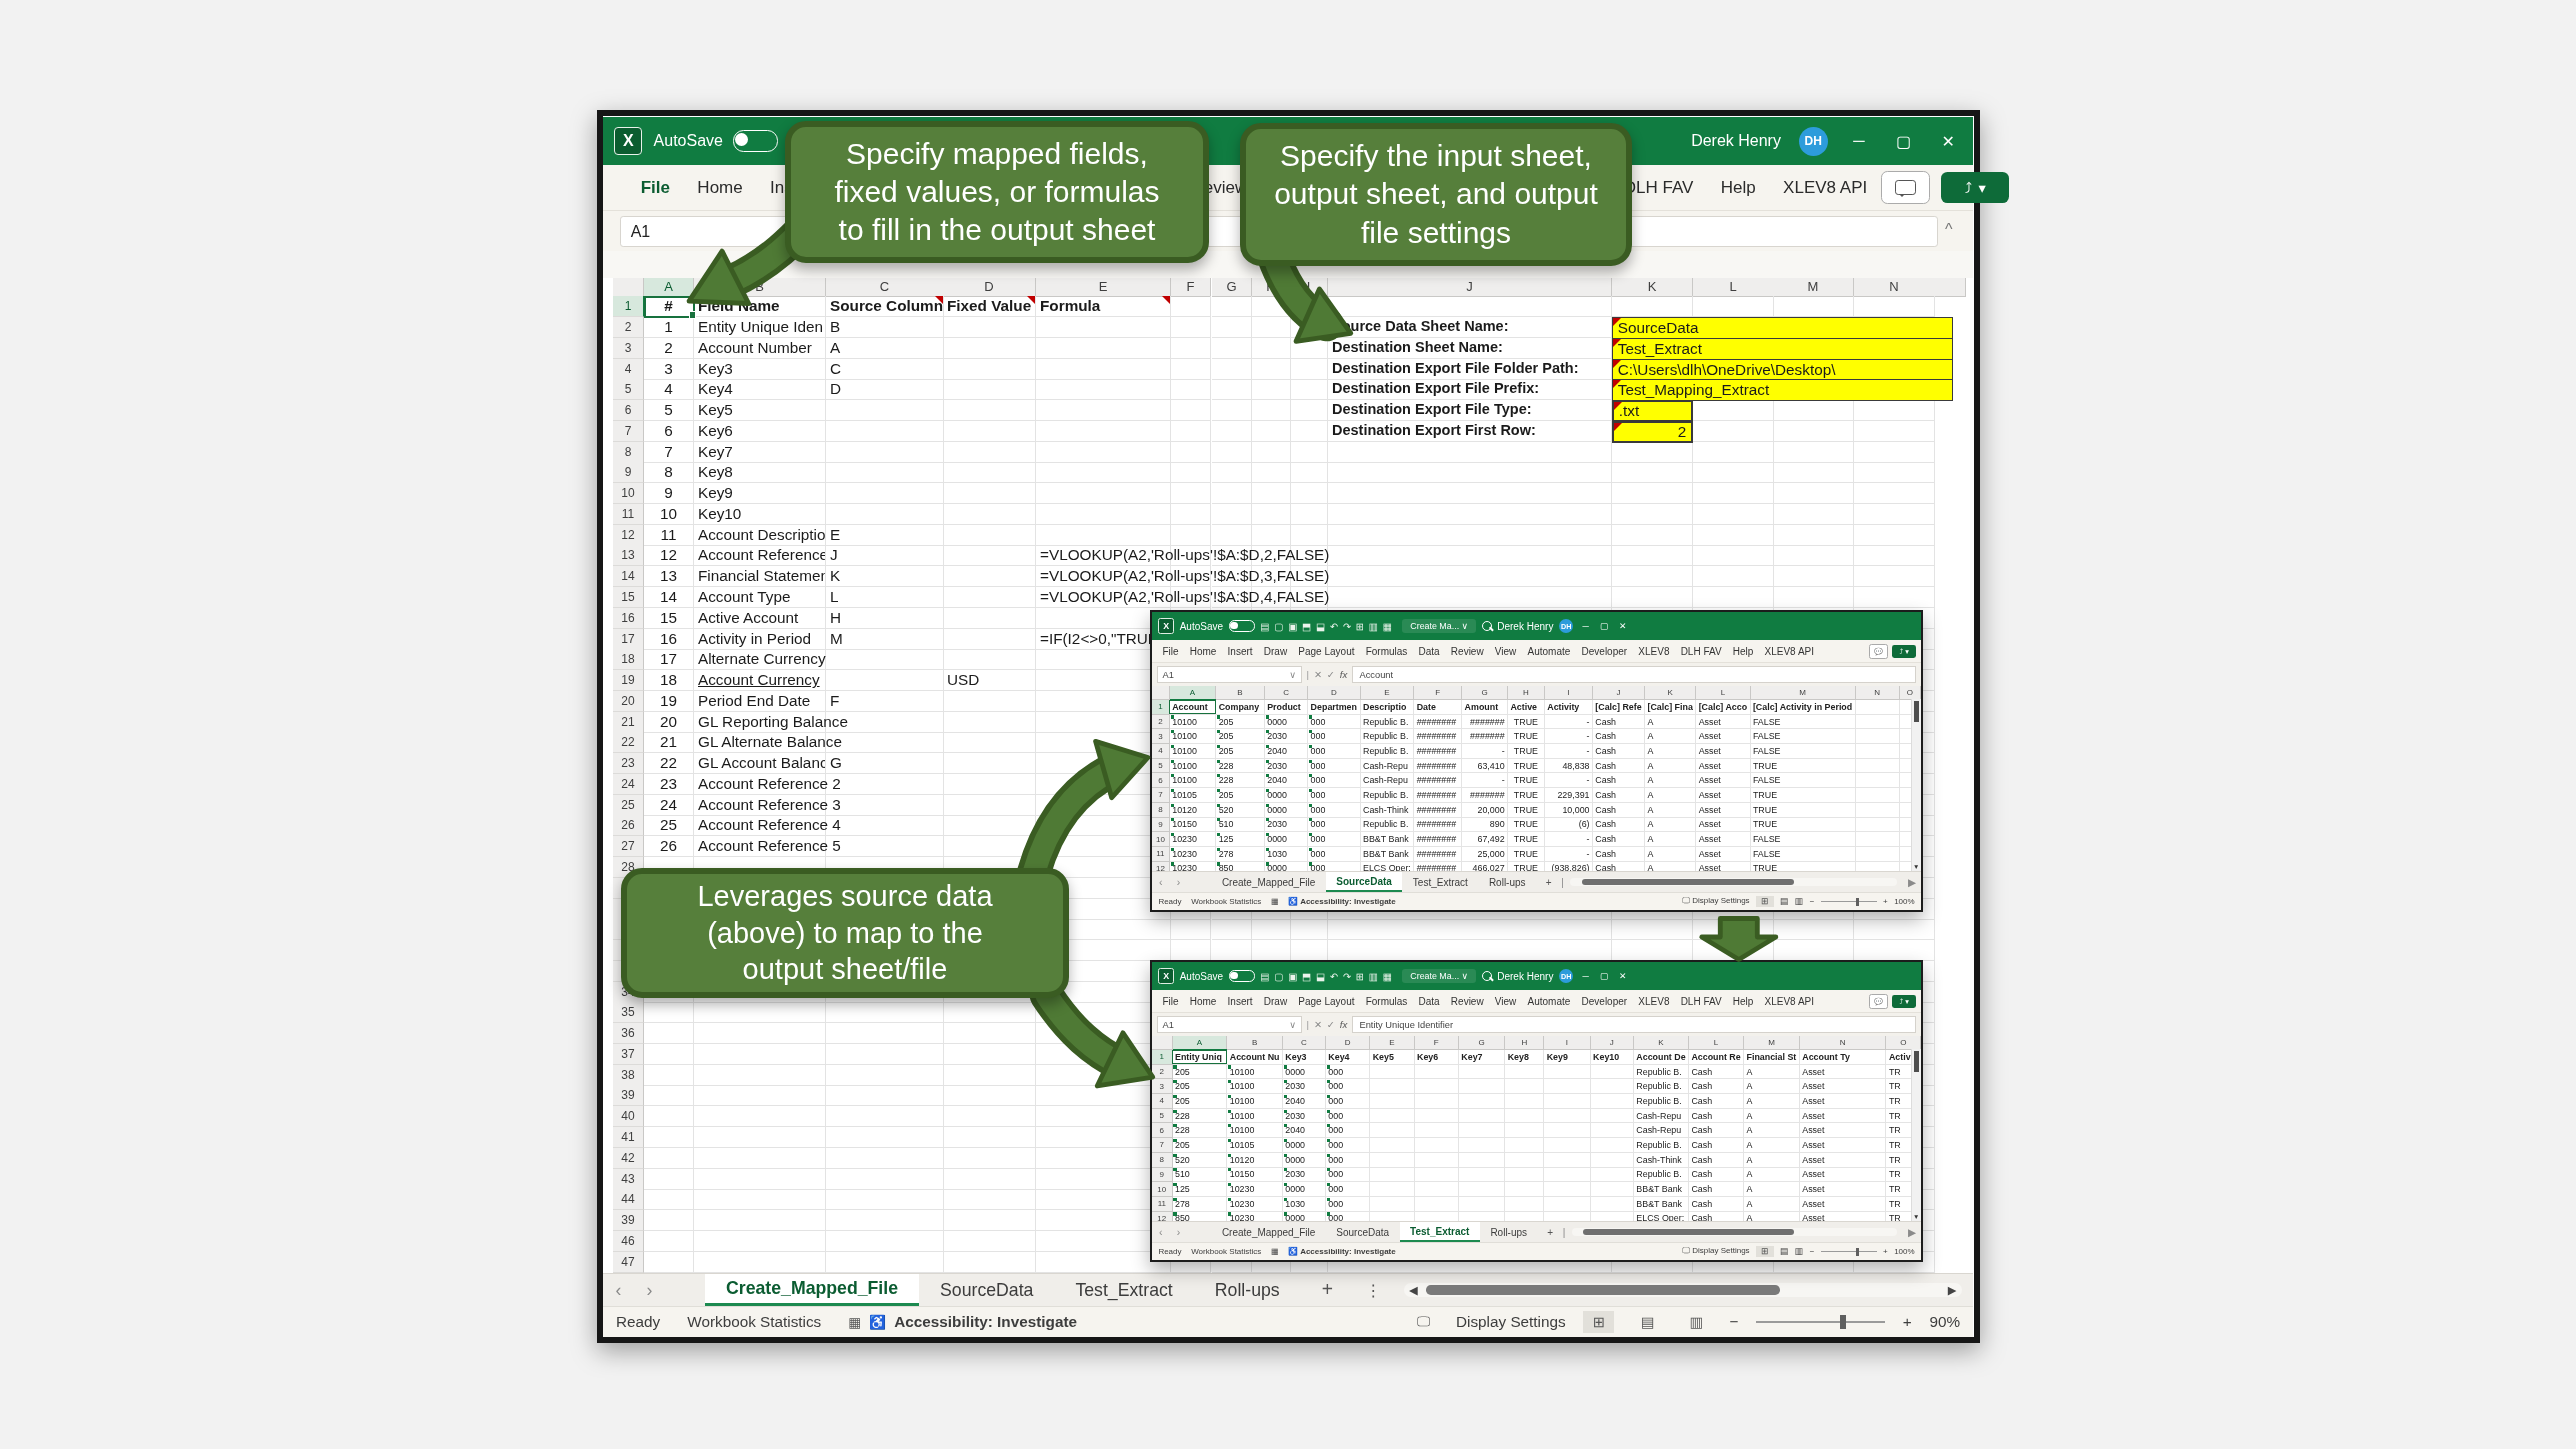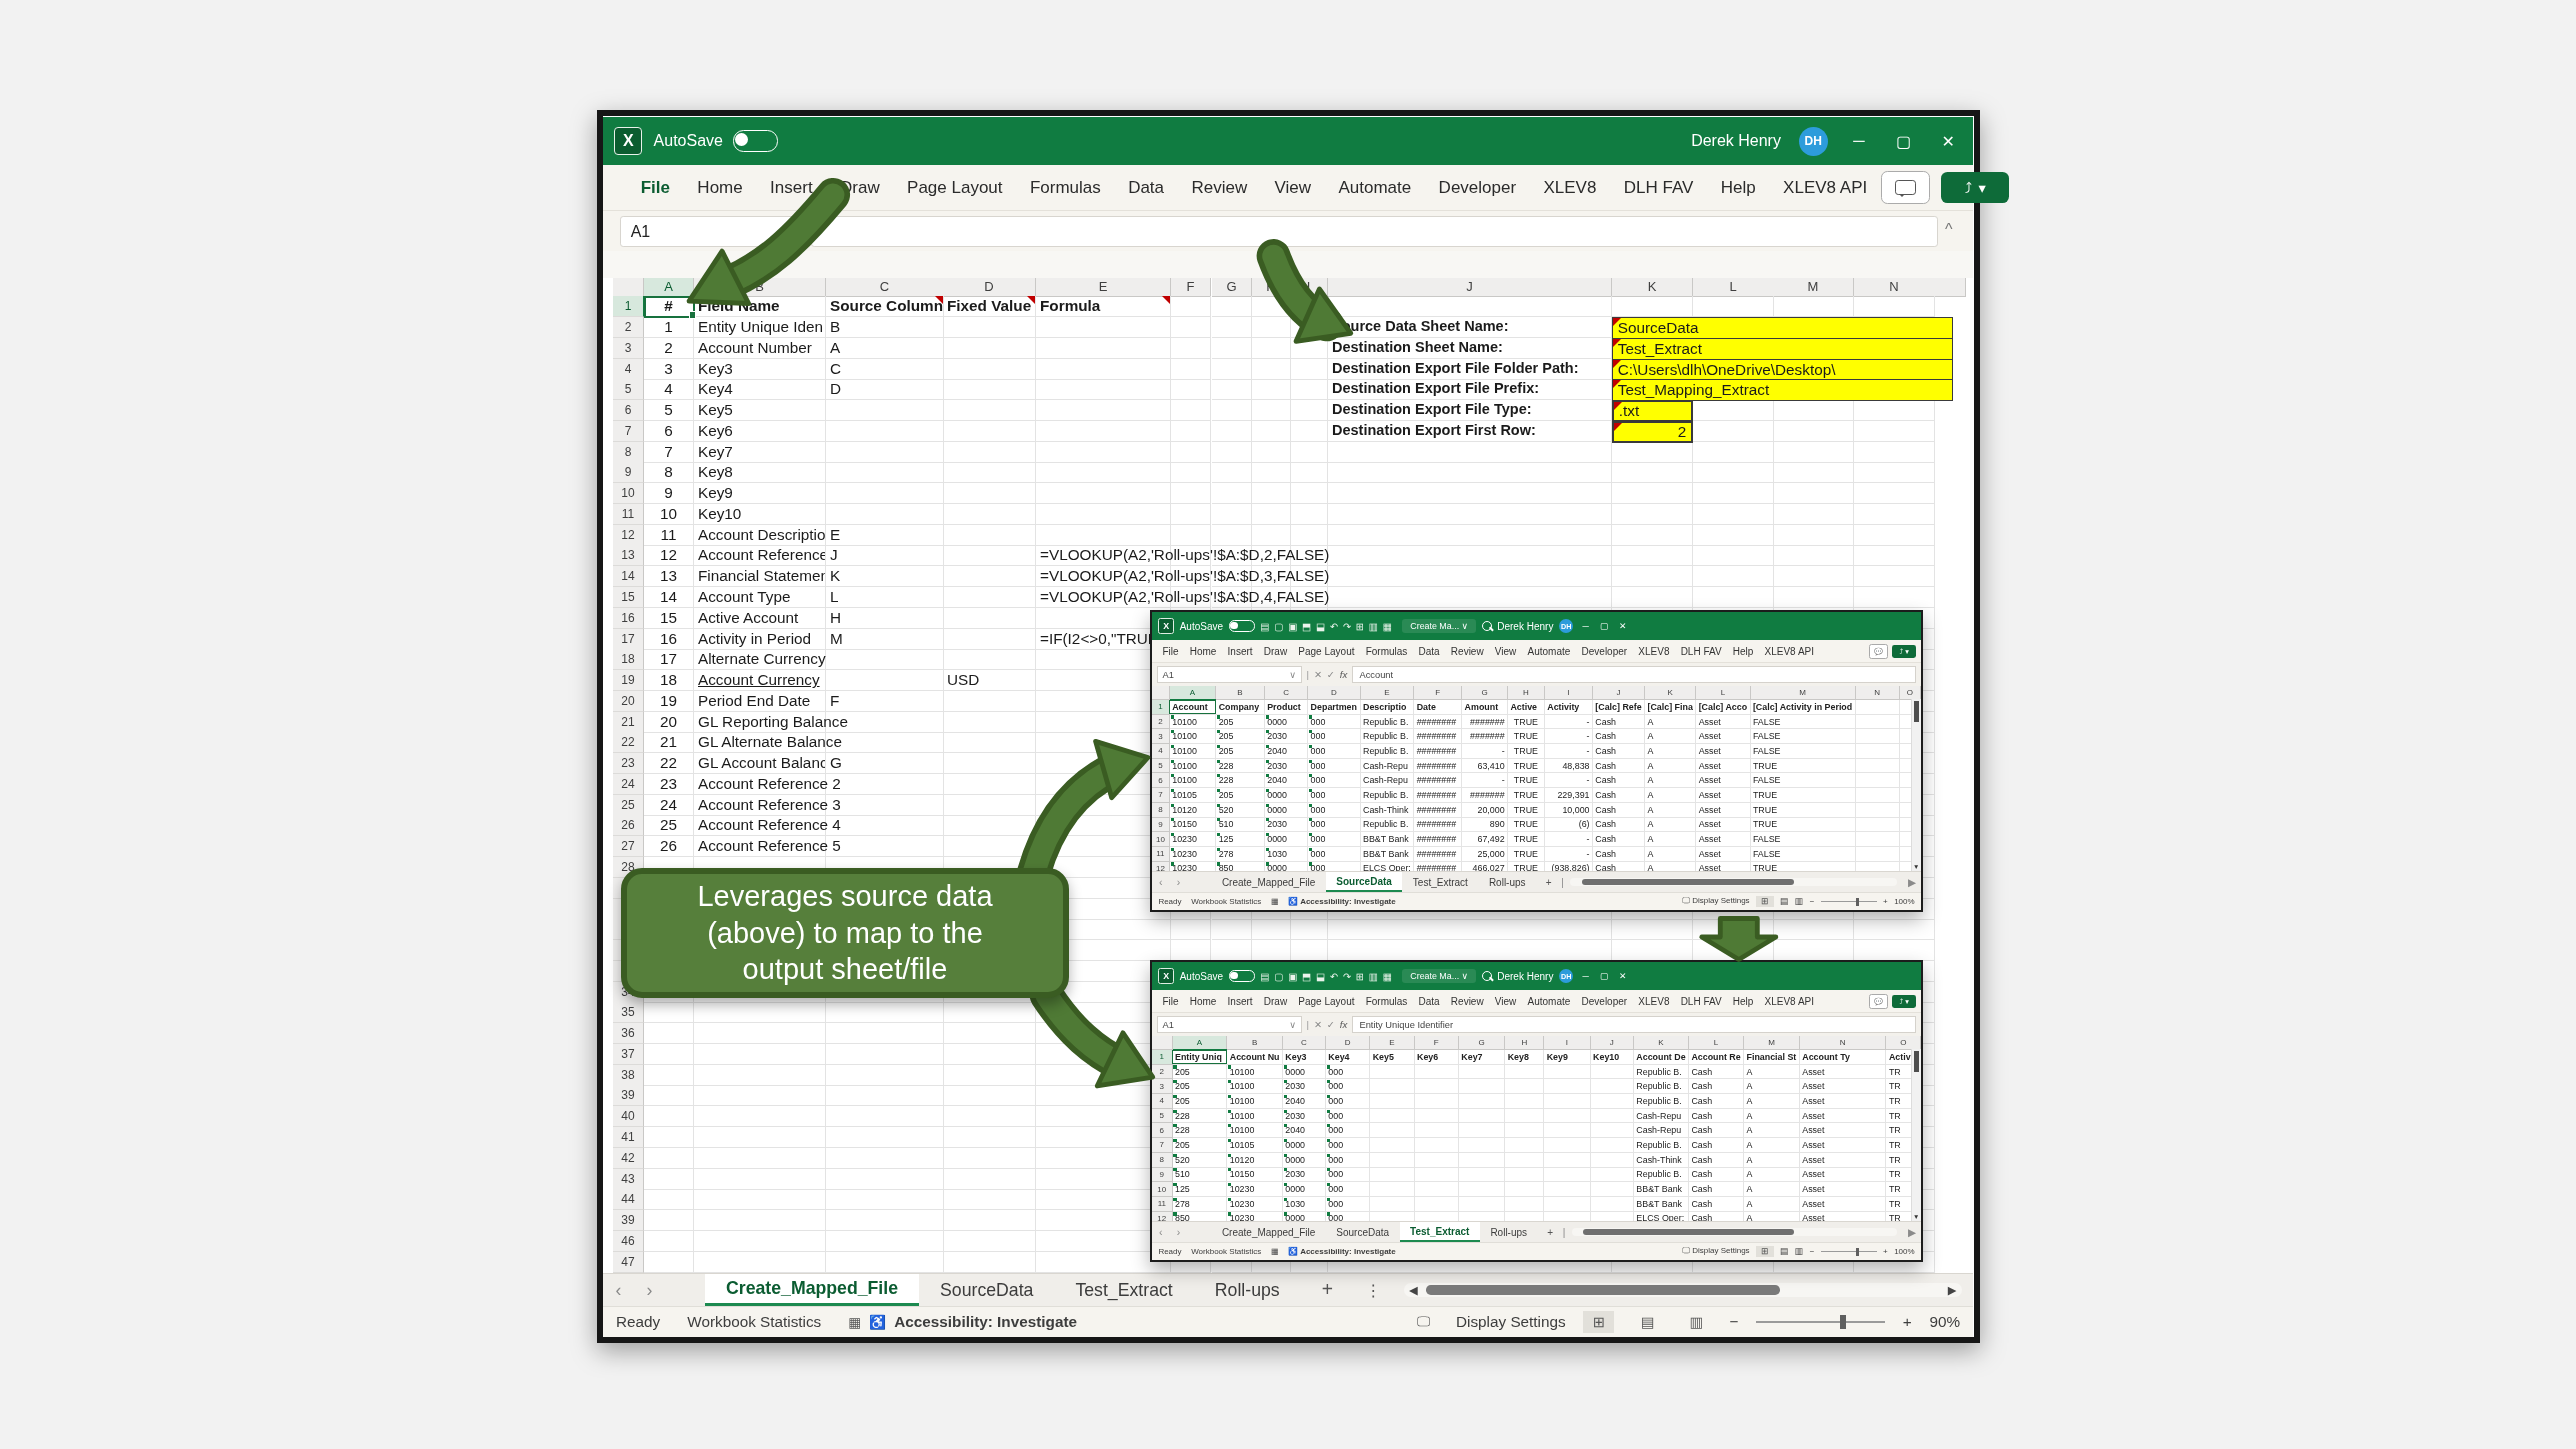--- a/index.html
+++ b/index.html
@@ -993,20 +993,26 @@
       <span class="viewico">▥</span>
       <span>−</span>
       <div class="zoomtrack">
           <div class="zoomknob"></div>
         </div>
       <span>+</span>
       <span>90%</span>
     </div>
   </div>
 
+  <div class="callout" style="left:785px;top:121px;width:424px;height:142px;">Specify mapped fields,
+fixed values, or formulas
+to fill in the output sheet</div>
+  <div class="callout" style="left:1240px;top:123px;width:392px;height:143px;">Specify the input sheet,
+output sheet, and output
+file settings</div>
   <div class="callout" style="left:621px;top:868px;width:448px;height:130px;font-size:29px;">Leverages source data
 (above) to map to the
 output sheet/file</div>
 
   <div class="ew" id="ew1">
       <div class="ew-title">
         <span class="ew-xl">X</span>
         <span>AutoSave</span>
         <span class="ew-toggle">
           <i></i>

